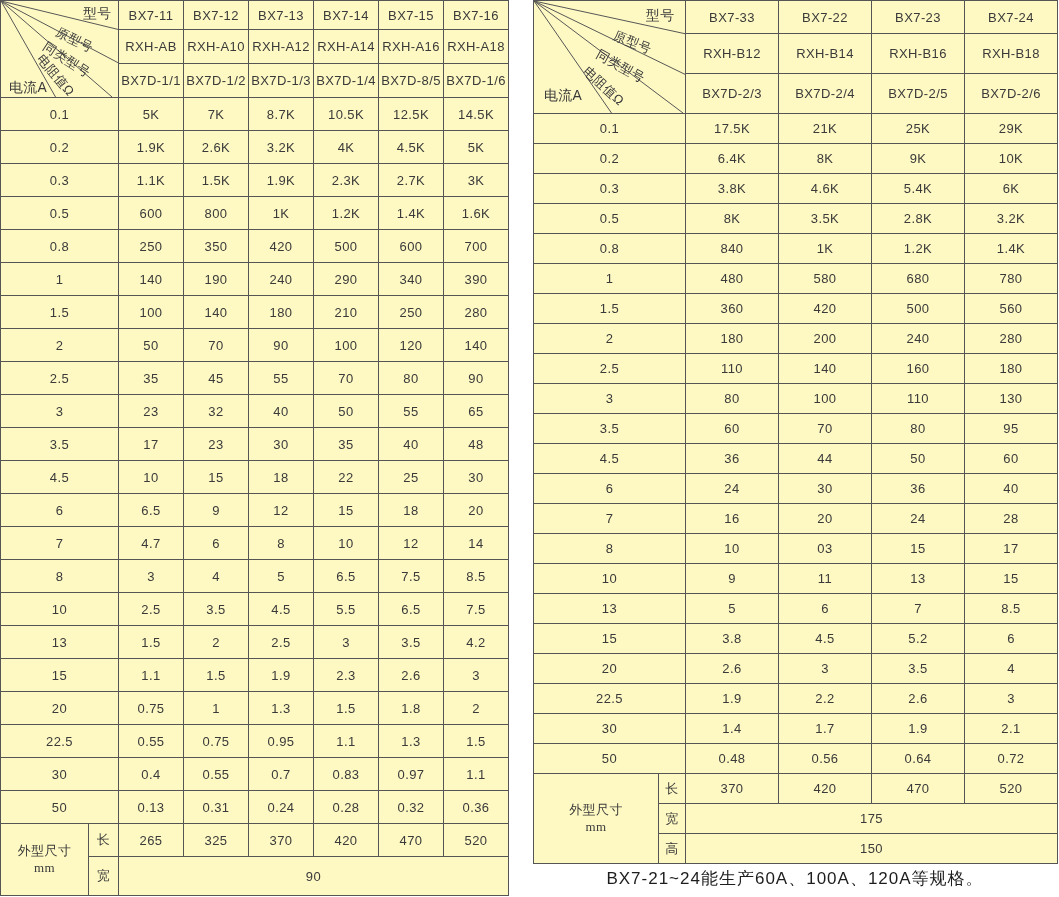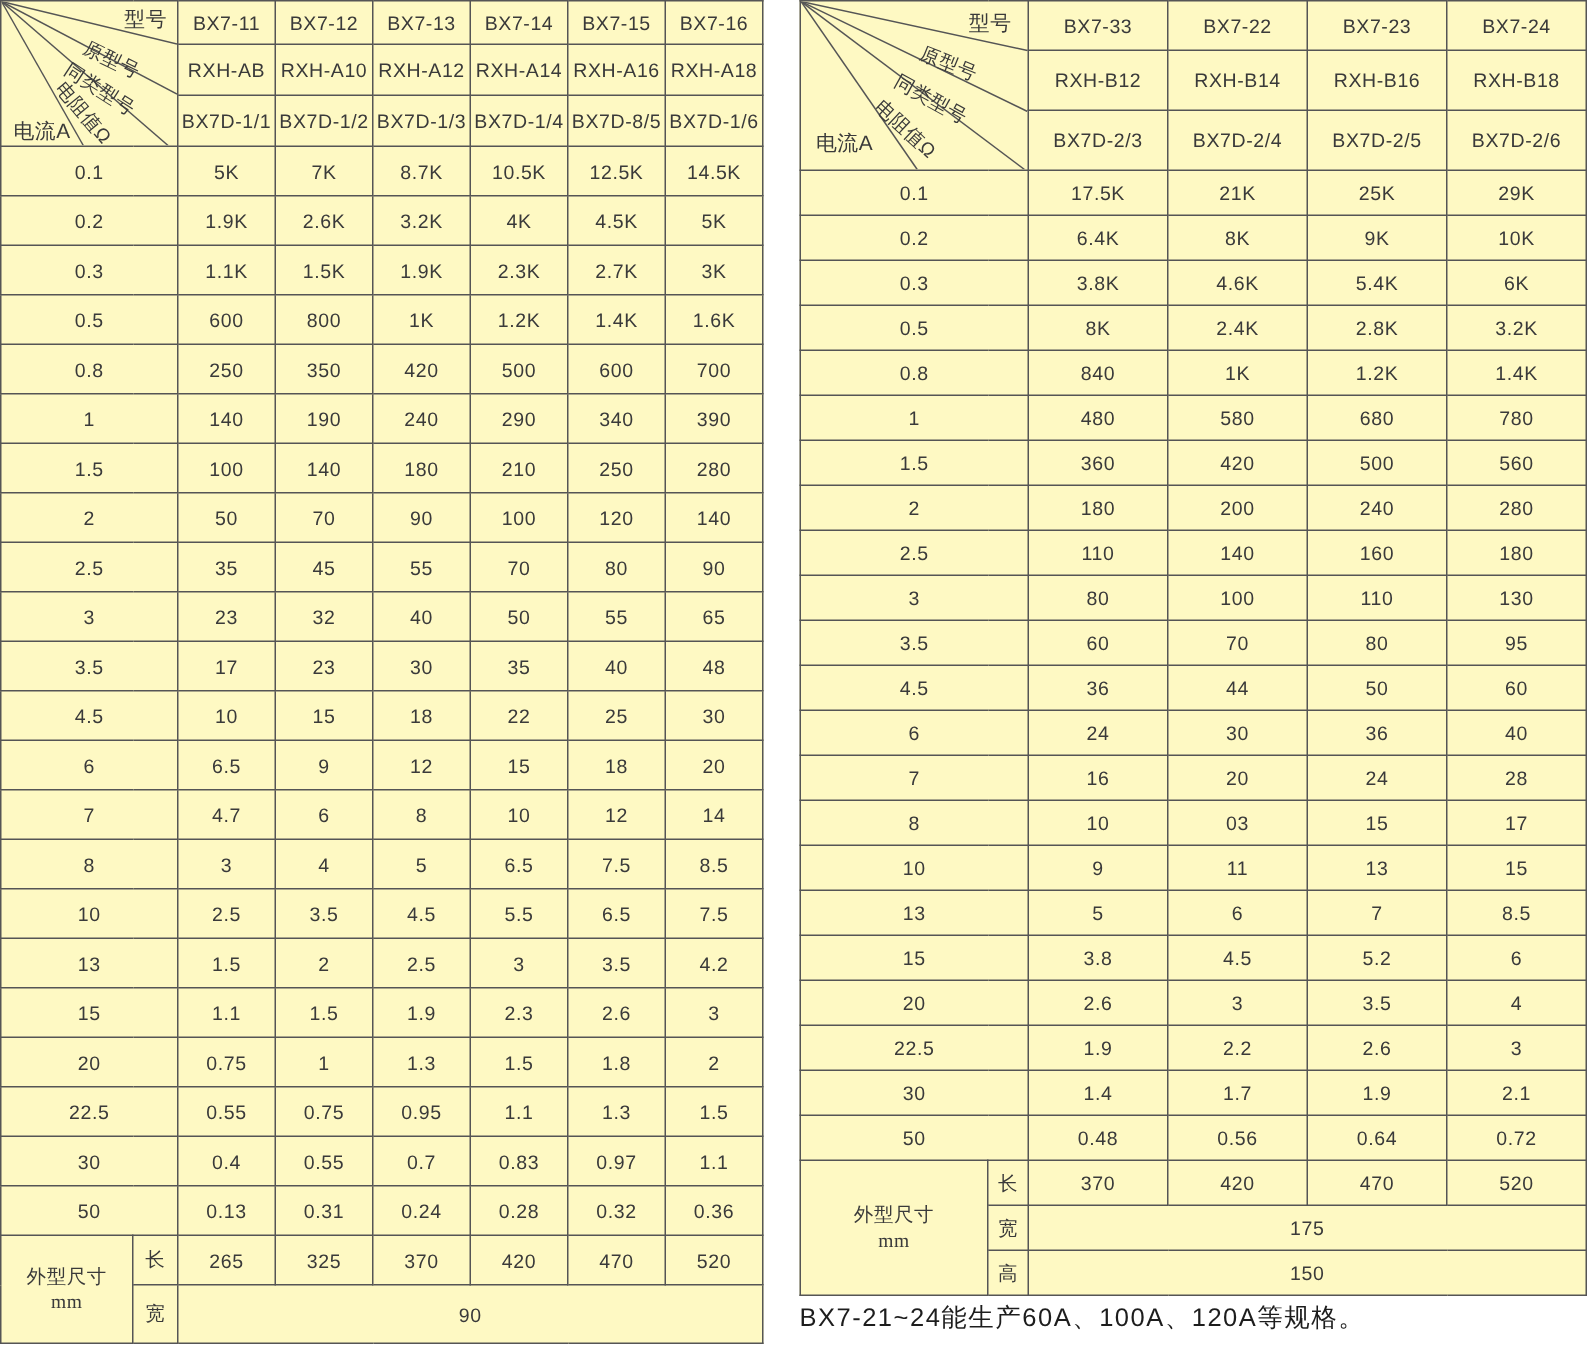--- a/index.html
+++ b/index.html
@@ -32,21 +32,21 @@
   .rt tr.h3{height:40px}
   .rt tbody.rows tr{height:30px}
   .rt tr.dimr1,.rt tr.dimr2,.rt tr.dimr3{height:30px}
   .corner{position:relative;padding:0;}
   .corner svg{position:absolute;left:0;top:0;width:100%;height:100%;display:block;}
   .corner svg line{stroke:#555;stroke-width:1;}
   .corner svg text{fill:#3a3a3a;font-family:"Liberation Sans",sans-serif;}
   .dim-title div{line-height:1.25;font-size:13px;font-family:Liberation Serif, serif;}
   .footnote{
     position:absolute;left:533px;top:863px;width:524px;height:34px;
-    line-height:32px;text-align:left;font-size:17px;color:#1d1d1d;letter-spacing:1px;
+    line-height:32px;text-align:center;font-size:17px;color:#1d1d1d;letter-spacing:1px;
   }
 </style>
 </head>
 <body>
 
 <table class="tbl lt">
   <colgroup>
     <col style="width:88px">
       <col style="width:30px">
     <col style="width:65px">
@@ -376,21 +376,21 @@
       <tr>
         <td colspan="2">0.3</td>
         <td>3.8K</td>
         <td>4.6K</td>
         <td>5.4K</td>
         <td>6K</td>
       </tr>
       <tr>
         <td colspan="2">0.5</td>
         <td>8K</td>
-        <td>2.4K</td>
+        <td>3.5K</td>
         <td>2.8K</td>
         <td>3.2K</td>
       </tr>
       <tr>
         <td colspan="2">0.8</td>
         <td>840</td>
         <td>1K</td>
         <td>1.2K</td>
         <td>1.4K</td>
       </tr>

